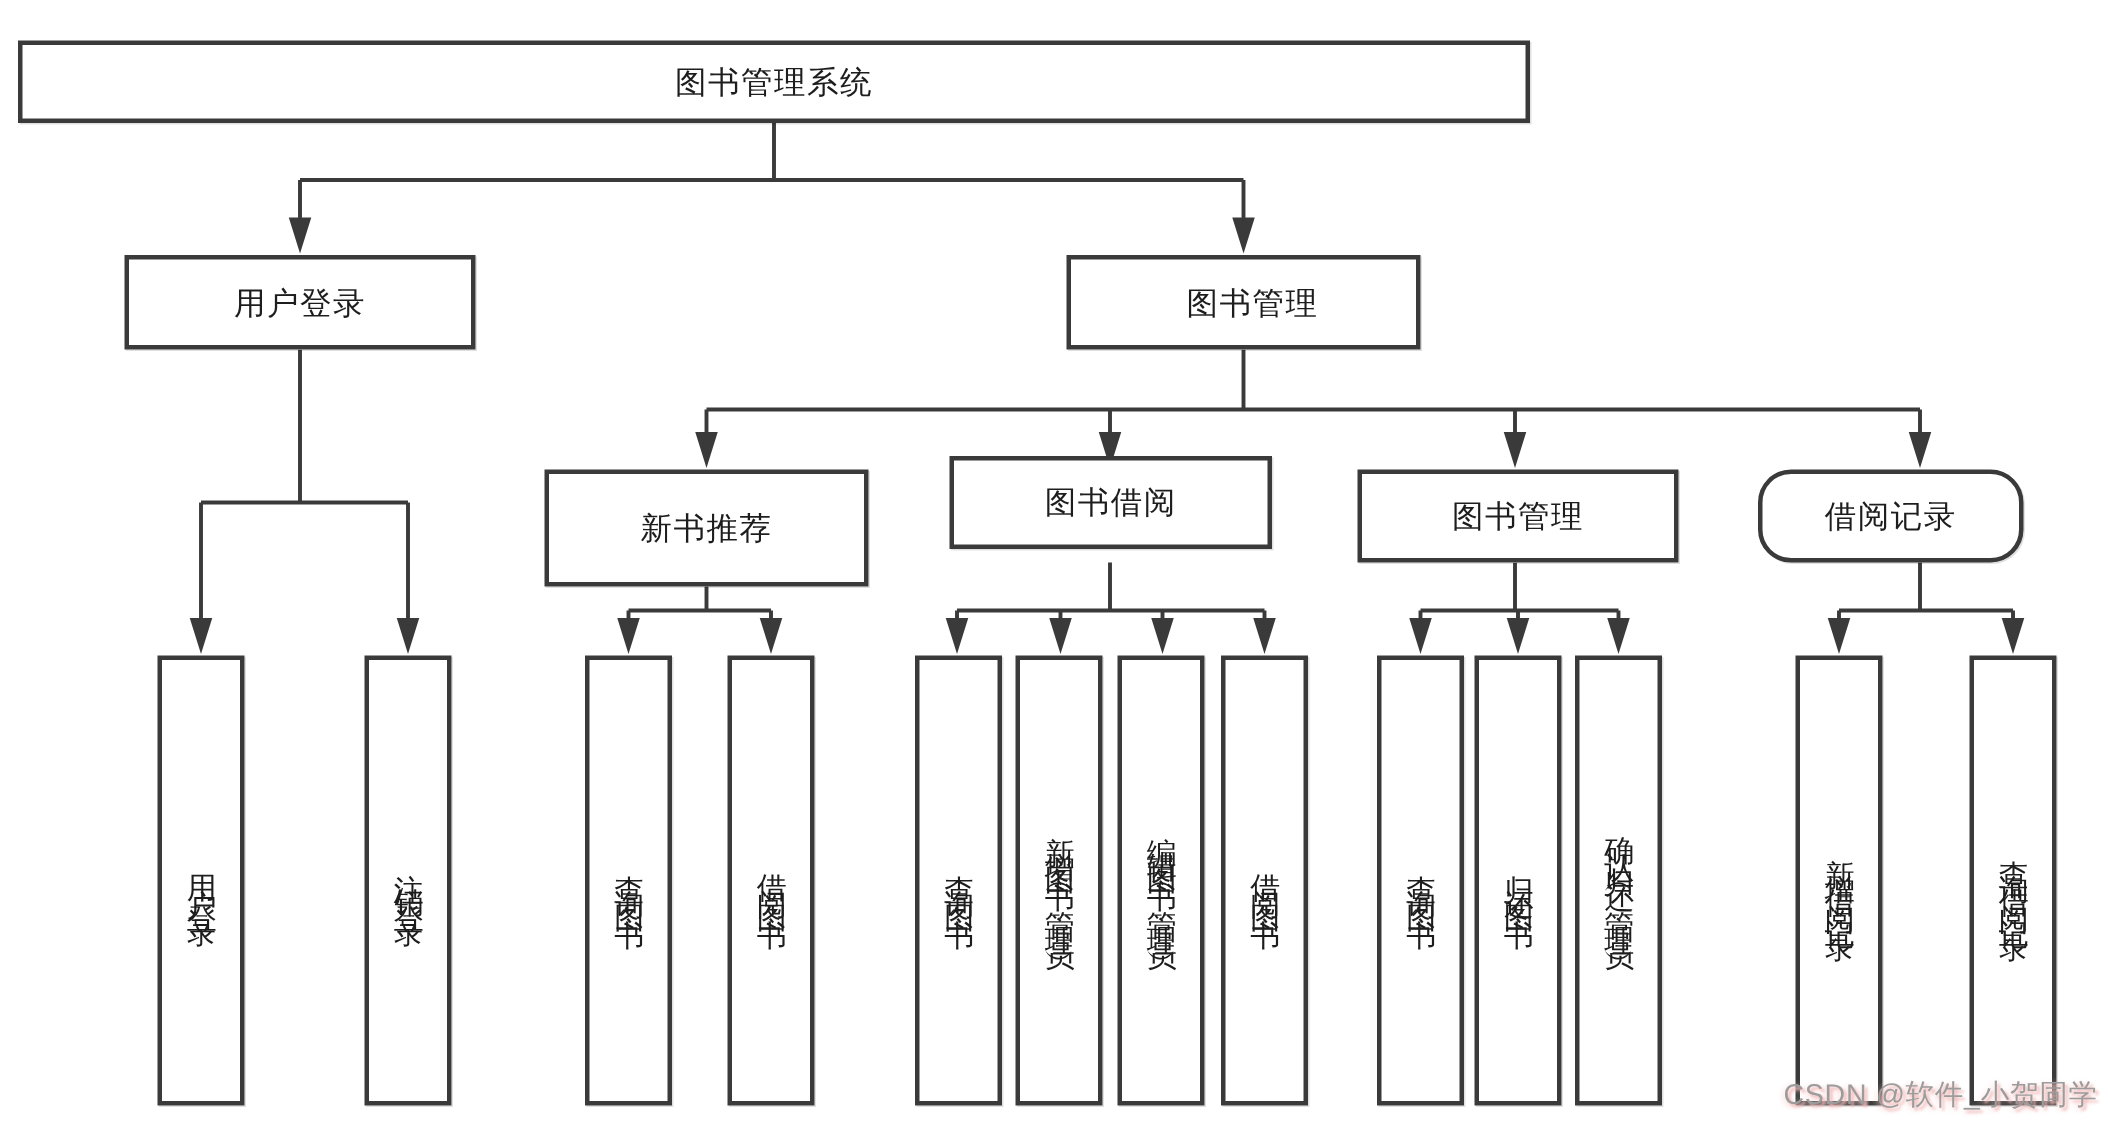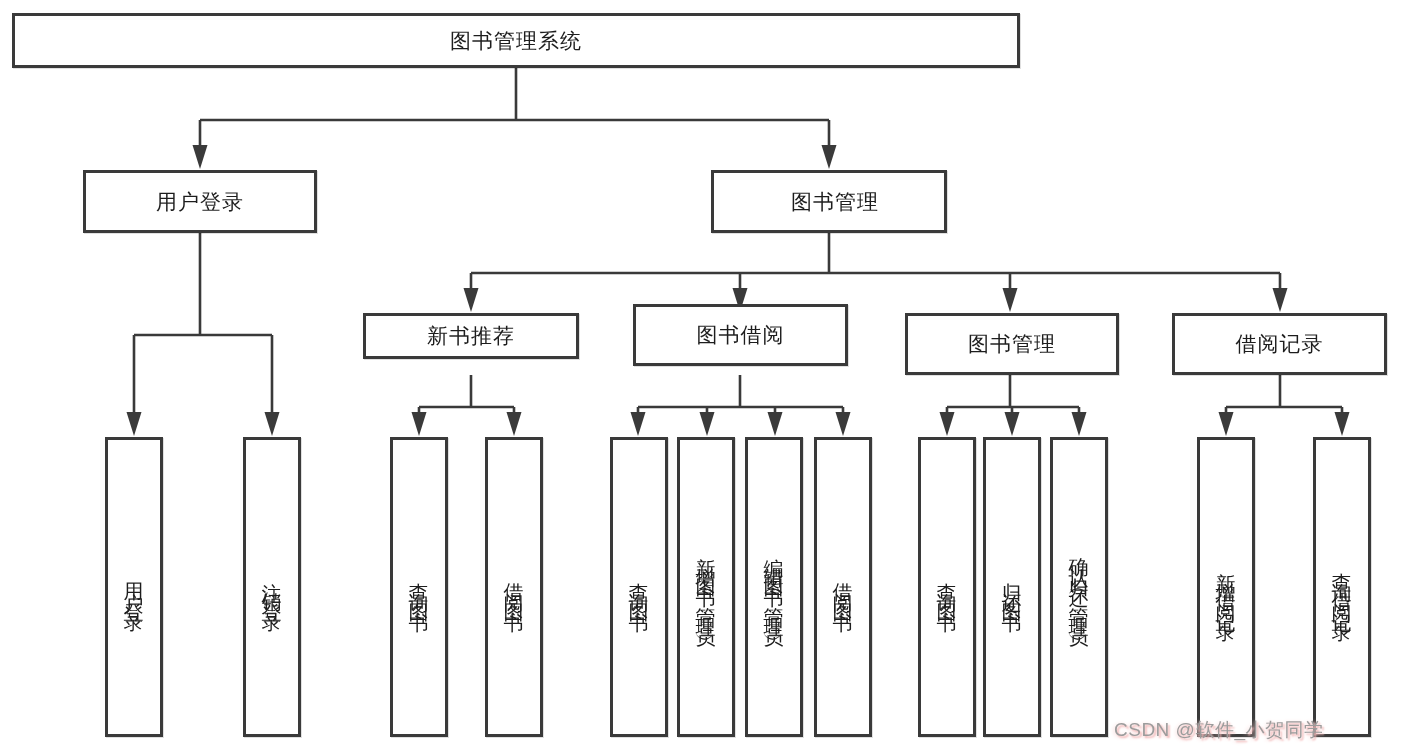--- a/index.html
+++ b/index.html
@@ -26,39 +26,39 @@
   }
   .vbox{
     writing-mode:vertical-rl;
     text-orientation:mixed;
     font-size:20px;
     letter-spacing:10px;
     line-height:1;
     text-align:center;
   }
   
-  #n-root{left:12px;top:13px;width:1008px;height:55px;text-align:center;}
+  #n-root{left:12px;top:27px;width:1008px;height:55px;text-align:center;}
   
   #n-l1-0{left:83px;top:170px;width:234px;height:63px;}
   #n-l1-1{left:711px;top:170px;width:236px;height:63px;padding-left:12px;}
   
-  #n-l2-0{left:363px;top:313px;width:216px;height:46px;}
+  #n-l2-0{left:363px;top:313px;width:216px;height:78px;}
   #n-l2-1{left:633px;top:304px;width:215px;height:62px;}
   #n-l2-2{left:905px;top:313px;width:214px;height:62px;}
-  #n-l2-3{left:1172px;top:313px;width:215px;height:62px;}
+  #n-l2-3{left:1172px;top:313px;width:177px;height:62px;border-radius:22px;}
   
   .leaf{top:437px;width:58px;height:300px;}
   #n-a1{left:105px;} #n-a2{left:243px;}
   #n-b1{left:390px;} #n-b2{left:485px;}
   #n-c1{left:610px;} #n-c2{left:677px;} #n-c3{left:745px;} #n-c4{left:814px;}
   #n-d1{left:918px;} #n-d2{left:983px;} #n-d3{left:1050px;}
   #n-e1{left:1197px;} #n-e2{left:1313px;}
   #watermark{
     position:absolute;
-    left:1114px;top:717px;
+    left:1189px;top:717px;
     font-size:19px;
     color:#9c9c9c;
     letter-spacing:0.5px;
     text-shadow:2px 2px 2px #f2b9b9, -1px 1px 4px #f6cfcf;
     white-space:nowrap;
   }
   .cline{stroke:#3a3a3a;stroke-width:2.6;fill:none;}
   .ahead{fill:#3a3a3a;stroke:none;}
 </style>
 </head>

